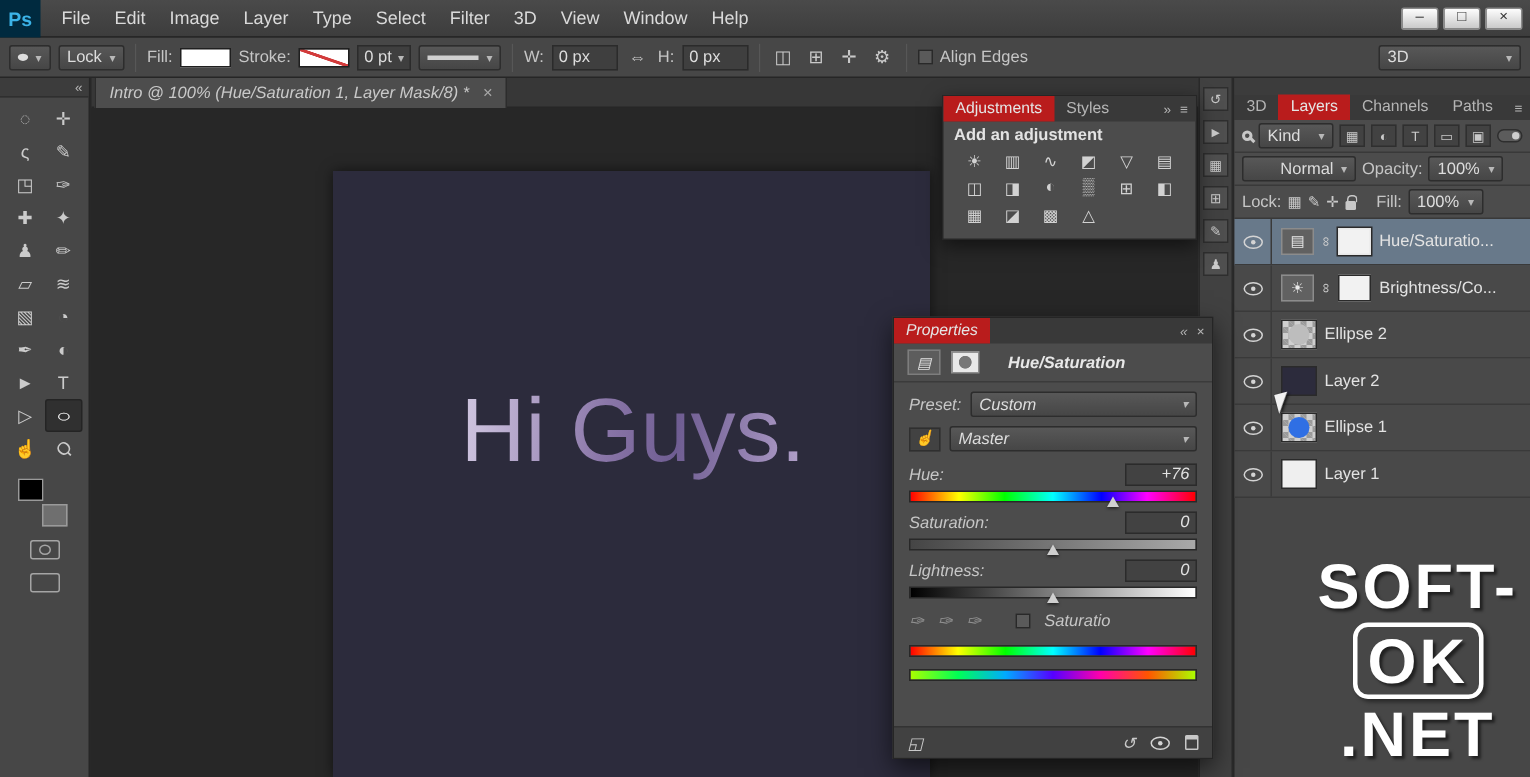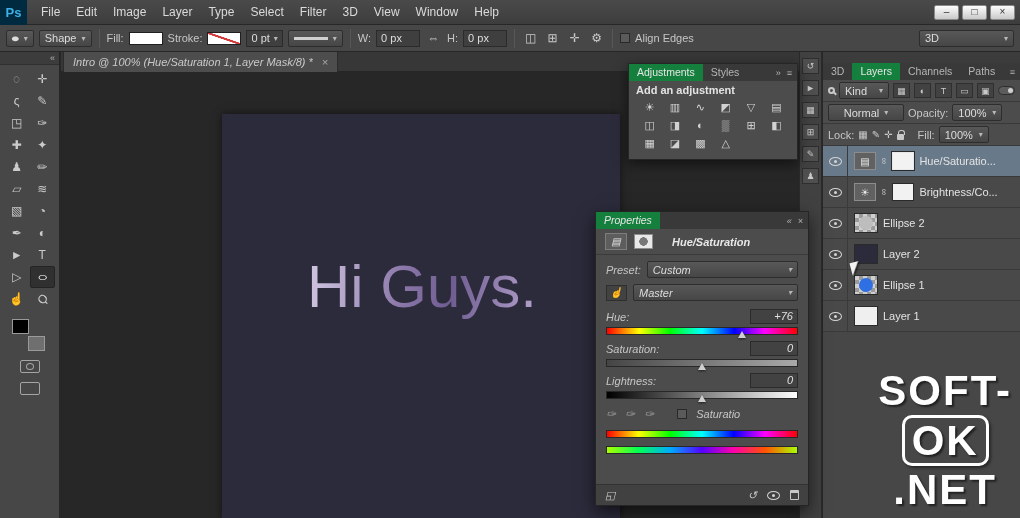--- a/index.html
+++ b/index.html
@@ -68,21 +68,21 @@
     background:#2c2b3c; box-shadow:0 0 8px rgba(0,0,0,.55); }
   .hi-text { position:absolute; left:18px; top:138px; width:364px; text-align:center;
     font-size:60px; font-weight:400; color:#a593c4;
     background: linear-gradient(97deg,#eceaf2 0%,#c9bedb 22%,#8a76a8 45%,#6f5d92 58%,#a896c2 78%,#efedf4 100%);
     -webkit-background-clip:text; background-clip:text; }
   @supports (-webkit-background-clip:text) { .hi-text { color:transparent; } }
 
   
   .panel-tabs { height:17px; background:#393939; display:flex; align-items:stretch; font-size:10.5px; }
   .ptab { padding:0 8px; line-height:17px; color:#b5b5b5; }
-  .ptab.active { background:#15803d; color:#e5e5e5; }
+  .ptab.active { background:#b91c1c; color:#e5e5e5; }
   .tabctl { margin-left:auto; display:flex; gap:6px; align-items:center; padding:0 5px; color:#b5b5b5; font-size:9px; }
 
   
   #adjustments { position:absolute; left:628px; top:63px; width:170px; height:97px;
     background:#4c4c4c; border:1px solid #262626; box-shadow:0 4px 12px rgba(0,0,0,.55); z-index:15; }
   .adj-heading { font-weight:bold; color:#e3e3e3; padding:3px 7px 1px; }
   .adj-grid { display:grid; grid-template-columns:repeat(6,1fr); padding:1px 8px 0; }
   .adj-icon { height:18px; display:flex; align-items:center; justify-content:center; color:#d2d2d2; font-size:11px; }
 
   
@@ -204,21 +204,21 @@
     <div class="win-btn">×</div>
   </div>
 </div>
 
 <div id="options">
   <div class="dd">
     <span class="wide">●</span>
     <span class="caret">▾</span>
   </div>
   <div class="dd">
-    <span>Shape</span>
+    <span>Lock</span>
     <span class="caret">▾</span>
   </div>
   <div class="sep"></div>
   <span class="opt-label">Fill:</span>
   <div class="swatch-fill"></div>
   <span class="opt-label">Stroke:</span>
   <div class="swatch-stroke"></div>
   <div class="field">
     <span>0 pt</span>
     <span class="caret" style="margin-left:4px">▾</span>
@@ -400,21 +400,21 @@
       <span class="caret">▾</span>
     </div>
     <span class="f-icon">▦</span>
     <span class="f-icon">◐</span>
     <span class="f-icon">T</span>
     <span class="f-icon">▭</span>
     <span class="f-icon">▣</span>
     <span class="toggle"></span>
   </div>
   <div class="blend-row">
-    <div class="dd" style="width:76px;justify-content:center">
+    <div class="dd" style="width:76px;justify-content:flex-end">
       <span>Normal</span>
       <span class="caret">▾</span>
     </div>
     <span class="plabel">Opacity:</span>
     <div class="dd" style="width:50px;justify-content:space-between">
       <span>100%</span>
       <span class="caret">▾</span>
     </div>
   </div>
   <div class="lock-row">

